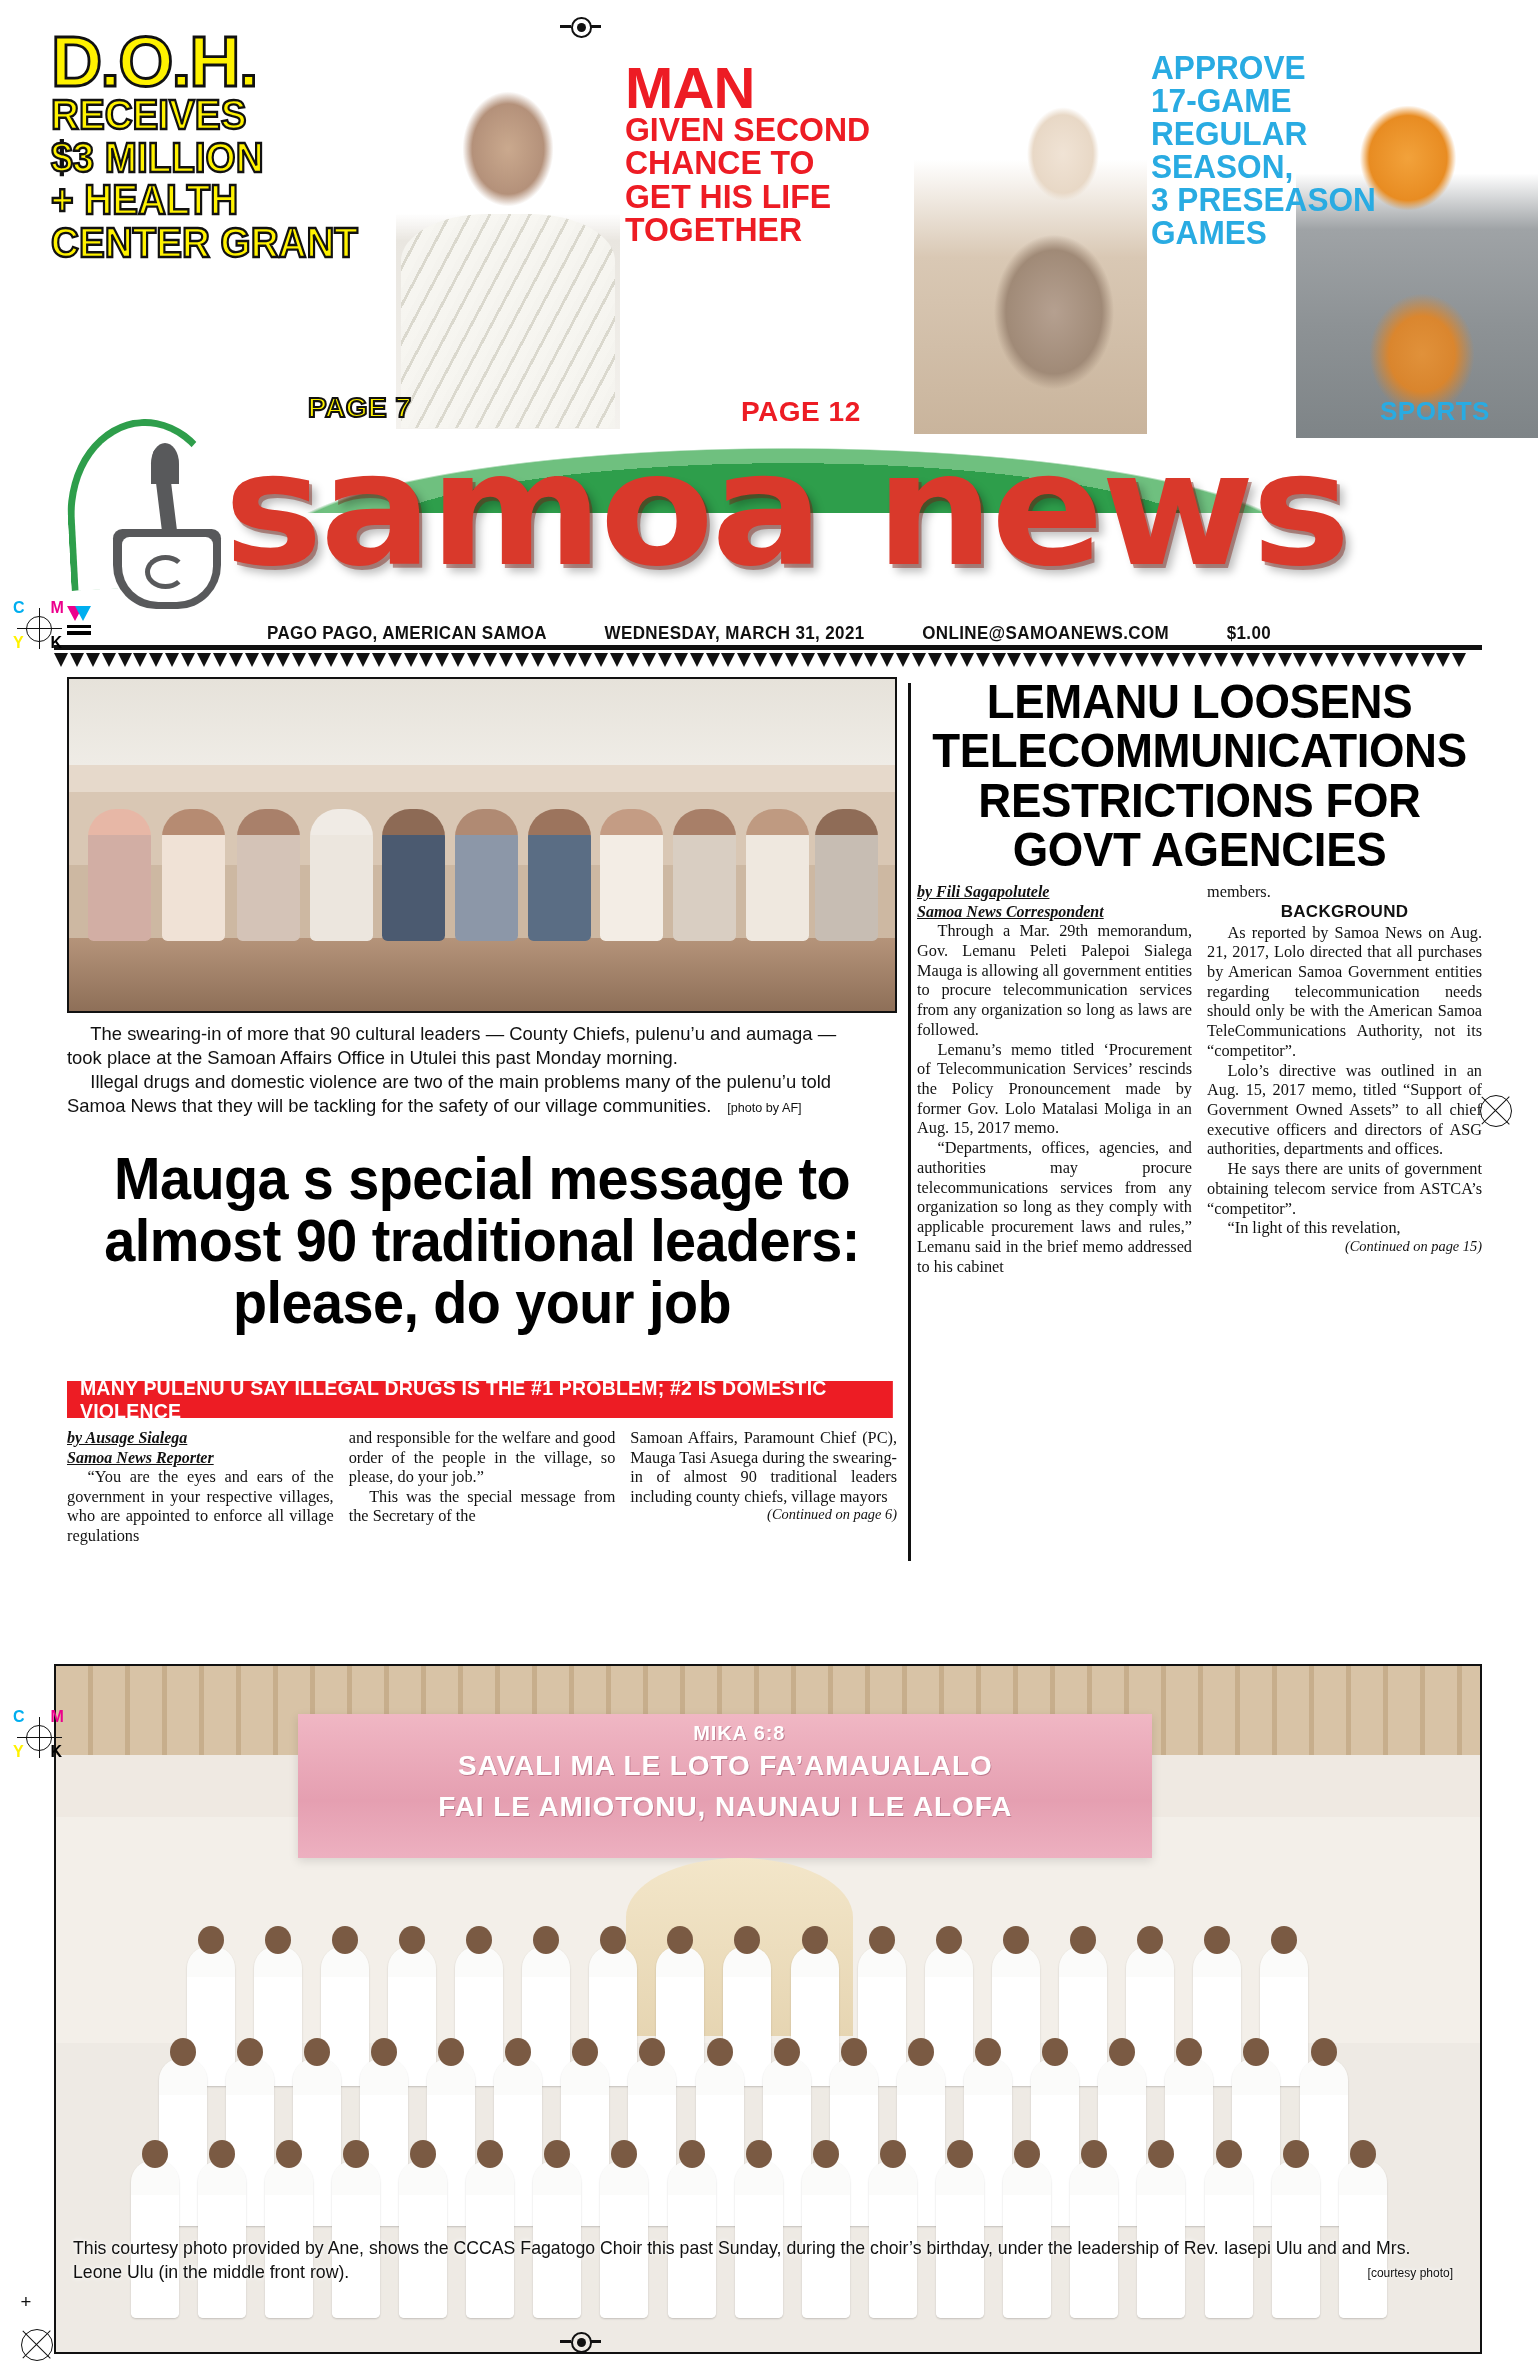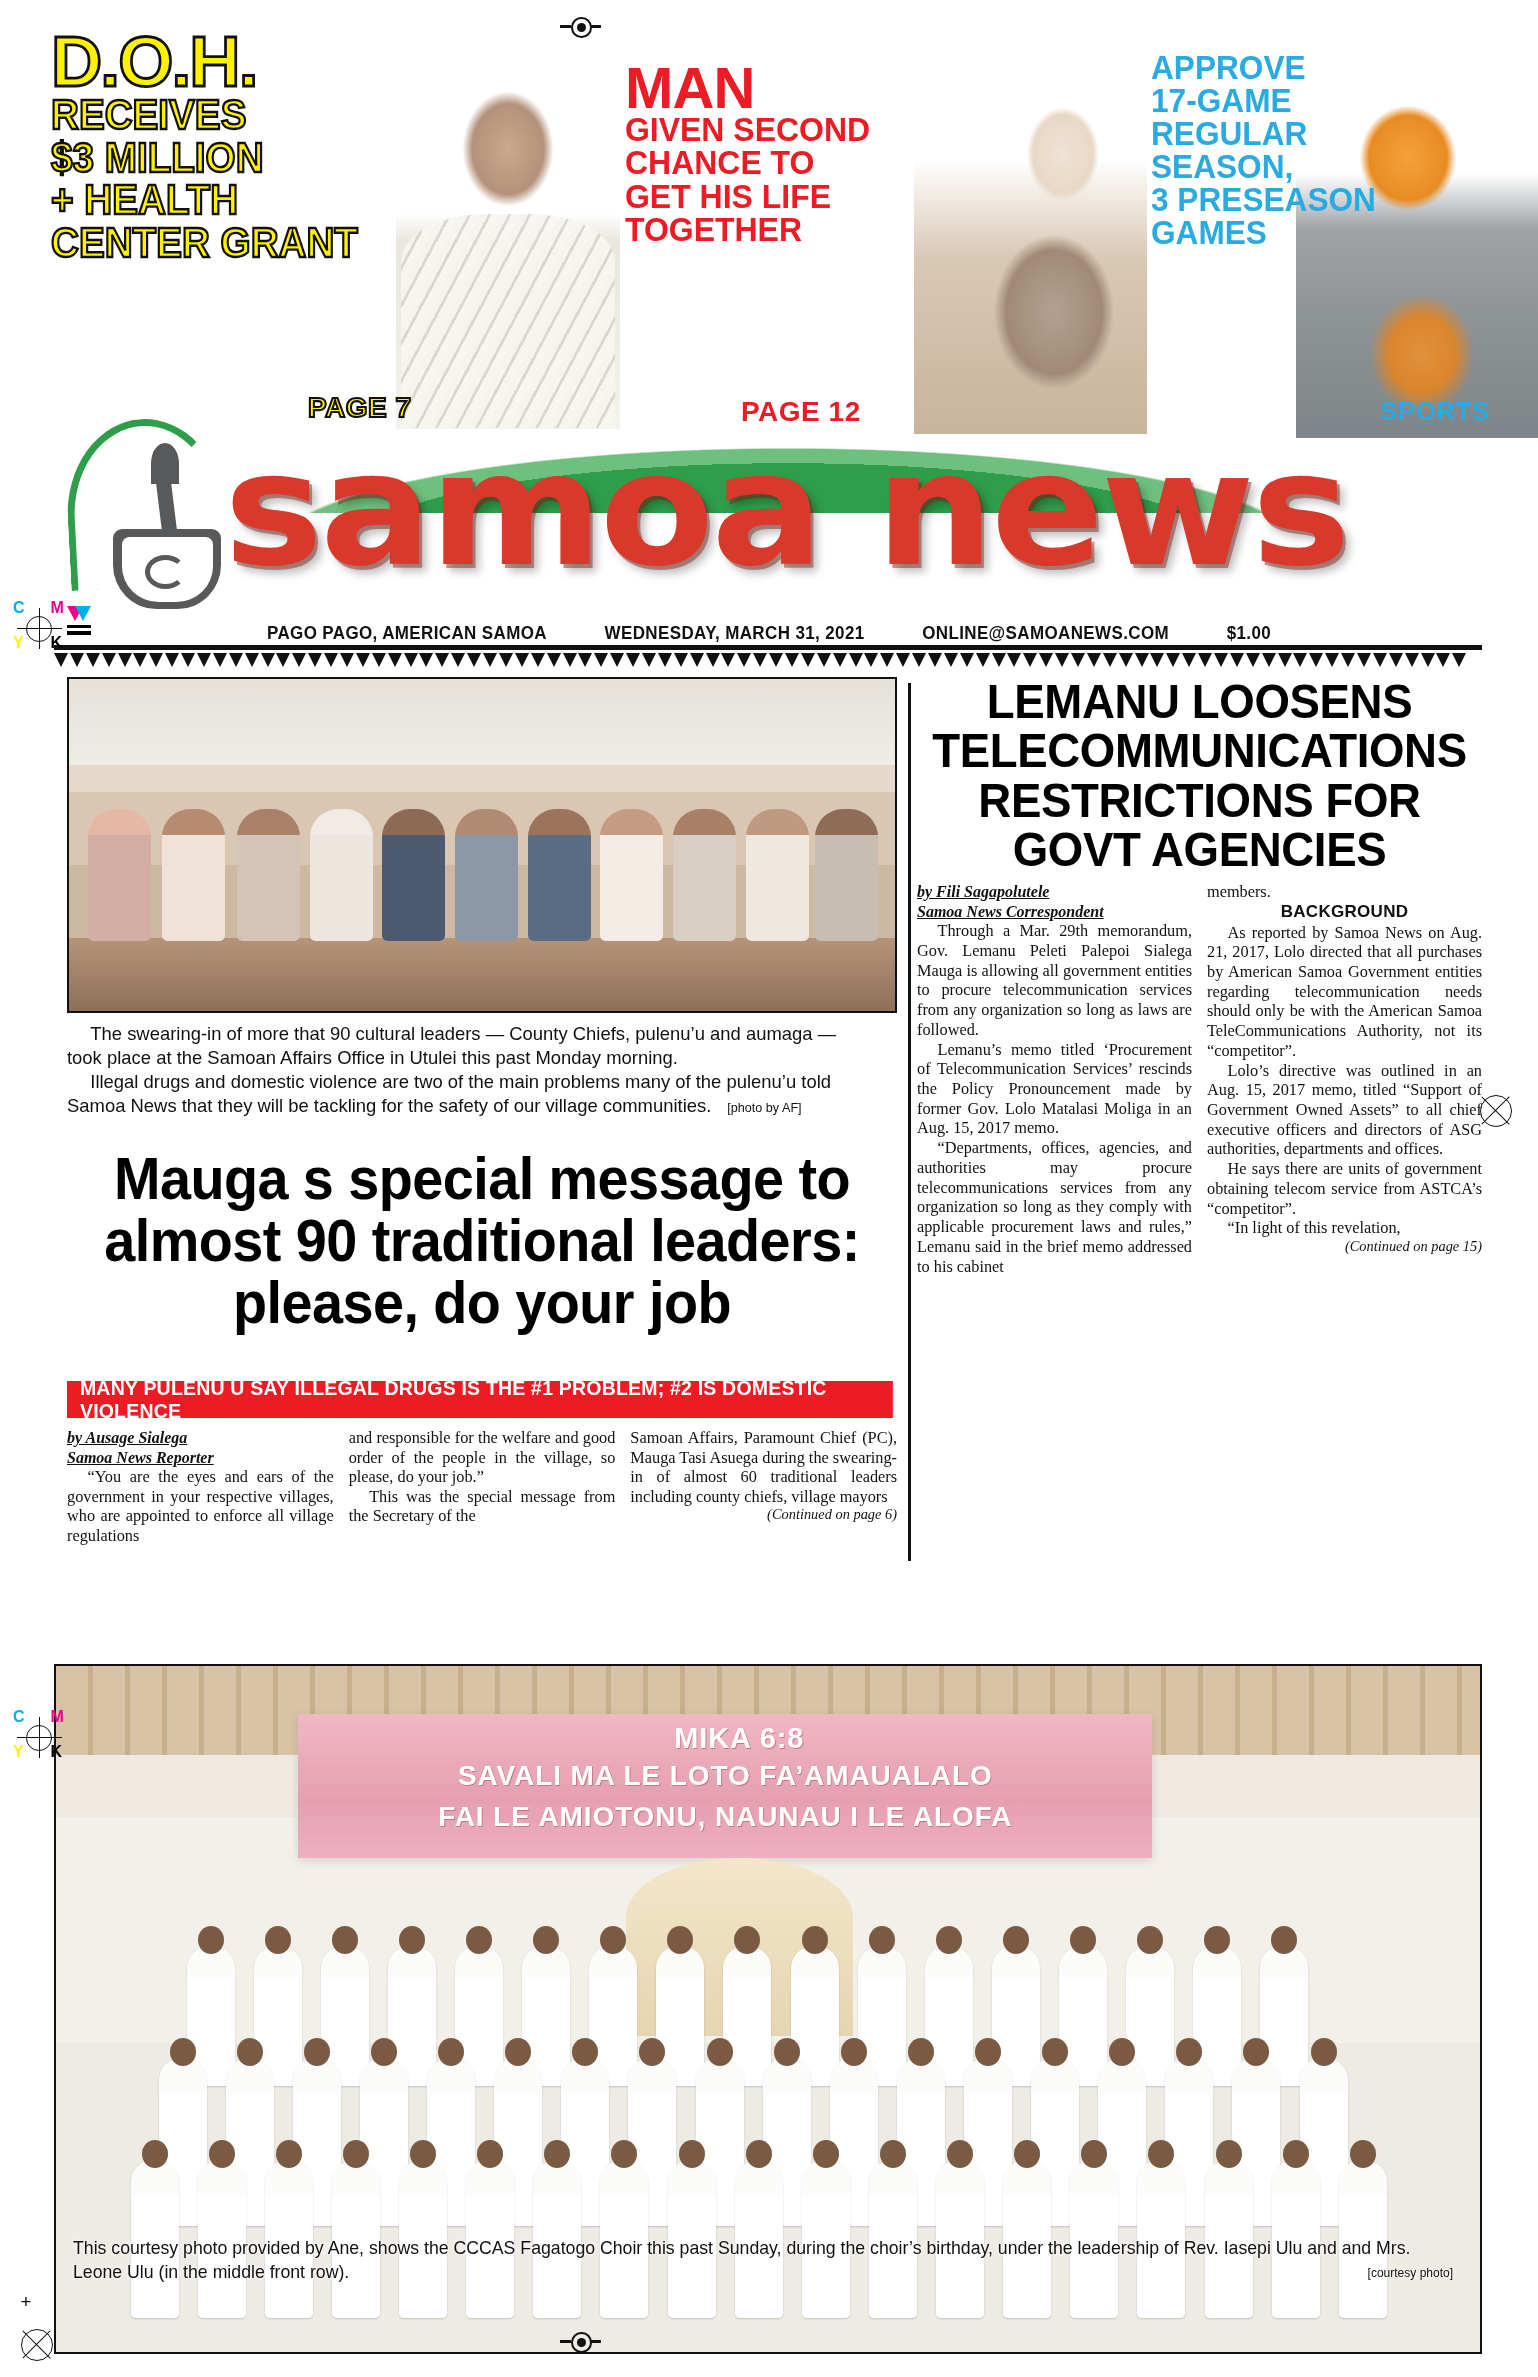--- a/index.html
+++ b/index.html
@@ -249,21 +249,21 @@
   .bp-banner {
     position: absolute; left: 17%; top: 7%; width: 60%; height: 21%;
     background: linear-gradient(180deg,#f0b7c4,#e59fb1 60%, #edb0c0);
     box-shadow: 0 2.8px 9.3px rgba(0,0,0,.12);
   }
   .bp-banner .bt {
     color: #fff; text-align: center; font-family: "Liberation Sans", sans-serif;
     font-weight: 700; text-shadow: 0.9px 0.9px 0 rgba(180,110,130,.8);
     letter-spacing: 0.9px;
   }
-  .bp-b1 { font-size: 29px; padding-top: 7.5px; text-align: left; padding-left: 28px; }
+  .bp-b1 { font-size: 20px; padding-top: 7.5px; text-align: left; padding-left: 28px; }
   .bp-b2 { font-size: 28px; padding-top: 9.3px; }
   .bp-b3 { font-size: 28px; padding-top: 5.6px; }
   .bp-altar {
     position: absolute; left: 40%; top: 28%; width: 16%; height: 26%;
     background: linear-gradient(180deg,#f3e6c9,#e6d5b2);
     border-radius: 60% 60% 0 0 / 40% 40% 0 0;
   }
   .bp-row { position: absolute; left: 0; width: 100%; }
   .bp-person {
     position: absolute; width: 48px; border-radius: 22.4px 22.4px 4.7px 4.7px;
@@ -489,21 +489,21 @@
       <div class="lcol">
         <div class="byline">by Ausage Sialega</div>
         <div class="byline">Samoa News Reporter</div>
         <div class="para">“You are the eyes and ears of the government in your respective villages, who are appointed to enforce all village regulations</div>
       </div>
       <div class="lcol">
         <div>and responsible for the welfare and good order of the people in the village, so please, do your job.”</div>
         <div class="para">This was the special message from the Secretary of the</div>
       </div>
       <div class="lcol">
-        <div>Samoan Affairs, Paramount Chief (PC), Mauga Tasi Asuega during the swearing-in of almost 60 traditional leaders including county chiefs, village mayors</div>
+        <div>Samoan Affairs, Paramount Chief (PC), Mauga Tasi Asuega during the swearing-in of almost 90 traditional leaders including county chiefs, village mayors</div>
         <div class="contd">(Continued on page 6)</div>
       </div>
     </div>
 
     <div class="lvrule"></div>
 
     <div class="right-col">
       <div class="right-headline">
         <div>LEMANU LOOSENS</div>
         <div>TELECOMMUNICATIONS</div>

